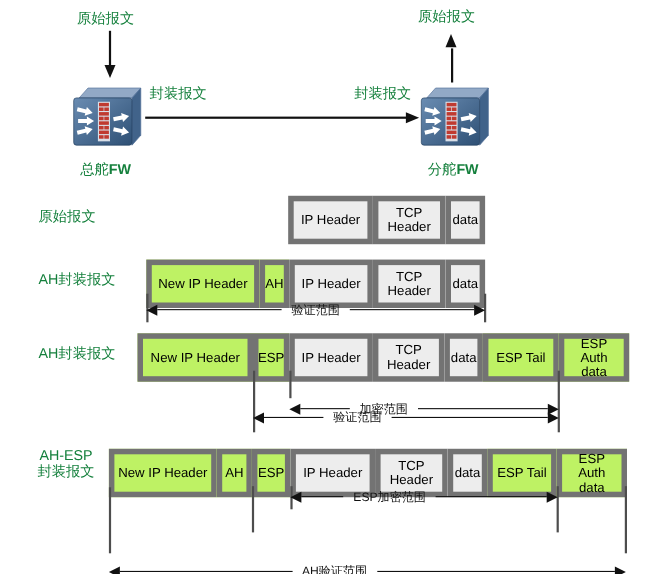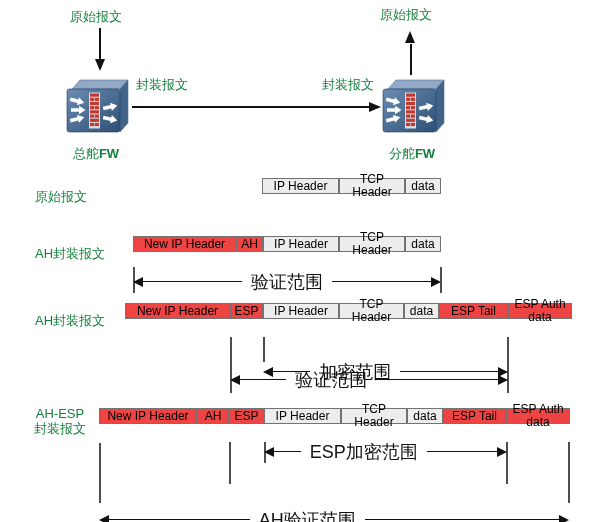--- a/index.html
+++ b/index.html
@@ -5,43 +5,43 @@
   html,body{margin:0;padding:0;background:#fff;}
   #stage{
     position:relative;width:607px;height:522px;background:#ffffff;overflow:hidden;
     font-family:"Liberation Sans",sans-serif;color:#111;
   }
   .txt{position:absolute;font-size:13px;white-space:nowrap;color:#15803d;}
   .ctr{text-align:center;}
   
   .prow{position:absolute;left:0;width:607px;height:33px;}
   .box{
-    position:absolute;top:0;height:16px;box-sizing:border-box;
-    border:1px solid #737373;display:flex;align-items:center;justify-content:center;
+    position:absolute;top:0;height:44px;box-sizing:border-box;
+    border:5px solid #737373;display:flex;align-items:center;justify-content:center;
     text-align:center;font-size:12px;line-height:13px;padding:0 3px;color:#000;
   }
-  .o{background:#ef4444;text-align:center;}
+  .o{background:#bef264;text-align:center;}
   .g{background:#EDEDED;}
   
   .aline{position:absolute;background:#111;}
   .tick{position:absolute;width:1.5px;background:#4d4d4d;}
   .tri{position:absolute;width:0;height:0;}
   .tri.down{border-left:5.5px solid transparent;border-right:5.5px solid transparent;border-top:12px solid #111;}
   .tri.up{border-left:5.5px solid transparent;border-right:5.5px solid transparent;border-bottom:12px solid #111;}
   .tri.right{border-top:5.5px solid transparent;border-bottom:5.5px solid transparent;border-left:12px solid #111;}
   
   .scope{position:absolute;display:flex;align-items:center;height:15px;}
   .scope .ln{height:1.5px;background:#111;}
   .scope .l{flex:1;}
   .scope .r{flex:1;}
   .scope.off1 .l{flex:0.55;}
   .scope.off1 .r{flex:1.45;}
   .scope.off2 .l{flex:0.84;}
   .scope.off2 .r{flex:1.16;}
-  .scope .lbl{padding:0 9px;font-size:18px;white-space:nowrap;color:#111;}
+  .scope .lbl{padding:0 9px;font-size:11px;white-space:nowrap;color:#111;}
   .ah{width:0;height:0;flex:none;}
   .ah.left{border-top:5px solid transparent;border-bottom:5px solid transparent;border-right:10px solid #111;}
   .ah.right{border-top:5px solid transparent;border-bottom:5px solid transparent;border-left:10px solid #111;}
   .fw{position:absolute;}
   b{font-weight:bold;}
 </style>
 </head>
 <body>
 
 <div id="stage">

